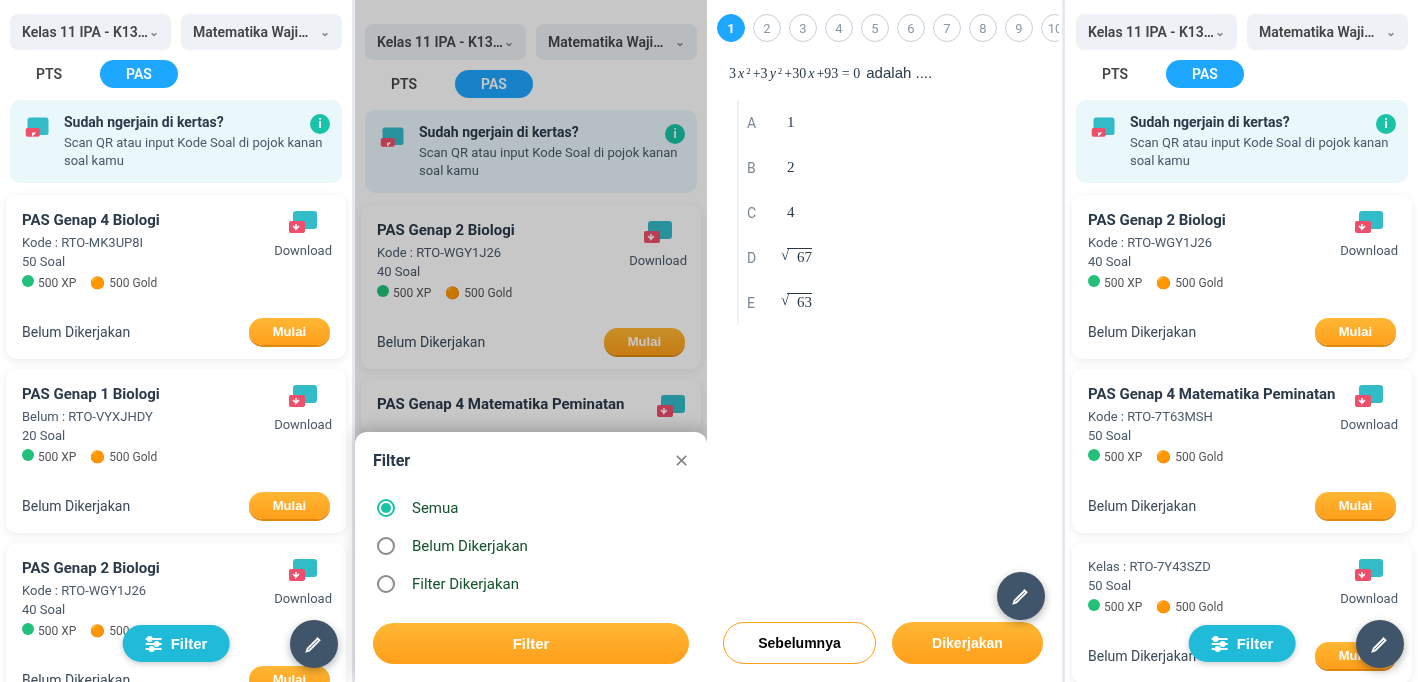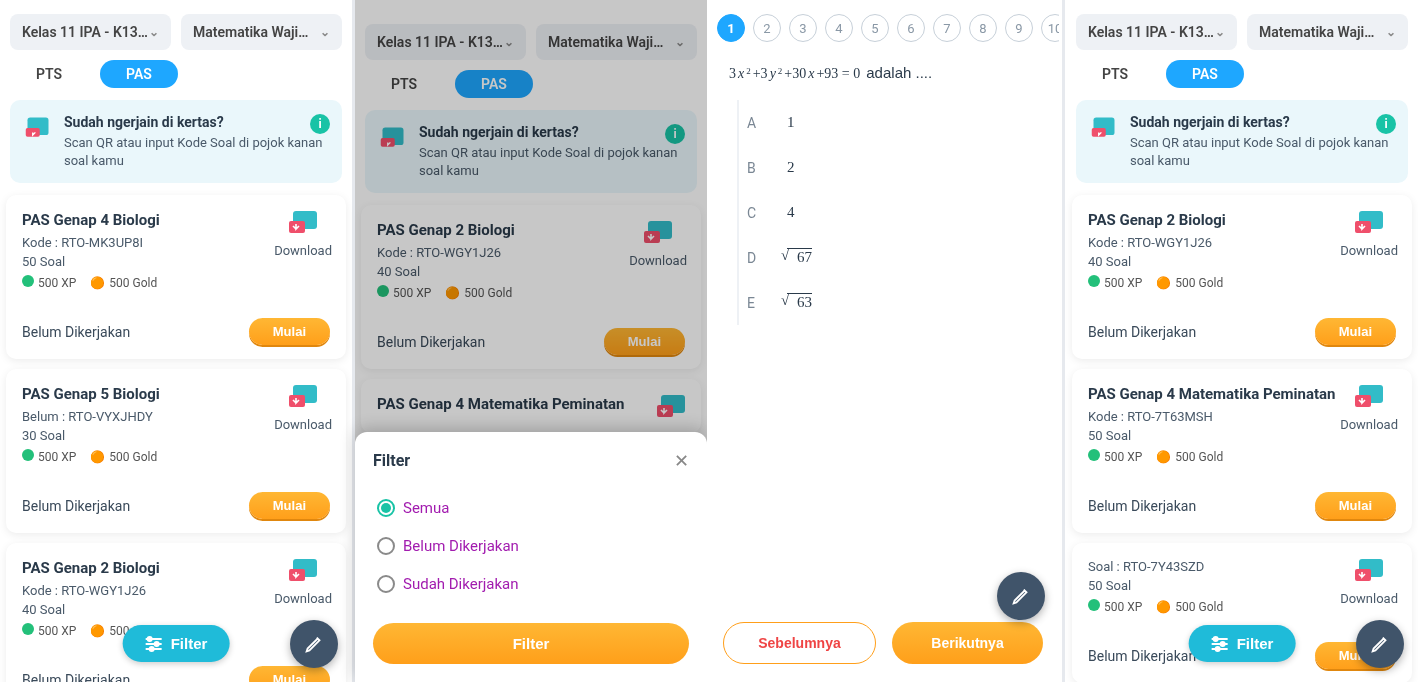--- a/index.html
+++ b/index.html
@@ -47,40 +47,40 @@
   .fab svg { width:22px; height:22px; stroke:#fff; fill:none; stroke-width:2;}
 
   
   .dim { position:absolute; inset:0; background:rgba(0,0,0,0.22); }
 
   
   .sheet { position:absolute; left:0; right:0; bottom:0; background:#fff; border-top-left-radius:12px; border-top-right-radius:12px; padding:18px 18px 18px 18px; box-shadow:0 -4px 16px rgba(0,0,0,0.2);}
   .sheet-head { display:flex; justify-content:space-between; align-items:center; margin-bottom:18px;}
   .sheet-title { font-weight:700; font-size:16px; color:#2a3a4a; }
   .sheet-close { font-size:18px; color:#888; cursor:pointer;}
-  .radio-row { display:flex; align-items:center; gap:8px; padding:10px 4px; font-size:15px; color:#a21caf; cursor:pointer;}
+  .radio-row { display:flex; align-items:center; gap:17px; padding:10px 4px; font-size:15px; color:#14532d; cursor:pointer;}
   .radio { width:18px;height:18px;border:2px solid #8a8a8a;border-radius:50%; display:inline-flex;align-items:center;justify-content:center;}
   .radio.selected { border-color:#19c3a6; }
   .radio.selected::after{content:"";width:10px;height:10px;border-radius:50%;background:#19c3a6;}
   .apply-btn { width:100%; margin-top:20px; background:linear-gradient(#ffb734,#ff9f1a); color:#fff; font-weight:700; font-size:15px; border:none; border-radius:22px; padding:12px 0; cursor:pointer;}
 
   
   .num-strip { display:flex; gap:8px; padding:14px 10px; overflow:hidden;}
   .num { width:28px;height:28px;border-radius:50%; border:1.5px solid #c7d0d9; color:#8a98a6; font-size:13px; display:flex;align-items:center;justify-content:center; cursor:pointer; flex:none;}
   .num.active { background:#1ea7ff; border-color:#1ea7ff; color:#fff; font-weight:700;}
   .qtext { padding:6px 22px 16px 22px; font-size:15px; color:#2a3a4a; line-height:1.45;}
   .formula { font-family:"Georgia",serif; font-size:14px; display:flex; align-items:baseline; gap:2px;}
   .formula sup{ font-size:9px; position:relative; top:-0.5em;}
   .answers { padding:0 22px;}
   .ans-row { display:flex; gap:24px; padding:14px 8px; border-left:2px solid #eef1f5; margin-left:8px; align-items:center; cursor:pointer;}
   .ans-label { width:16px; color:#7a8794; font-size:14px; }
   .ans-val { font-size:15px; color:#2a3a4a; font-family:Georgia, serif;}
   .nav-foot{ position:absolute; bottom:18px; left:0; right:0; display:flex; gap:16px; padding:0 16px;}
   .nav-btn { flex:1; border-radius:22px; padding:12px 0; font-size:14px; font-weight:600; cursor:pointer;}
-  .nav-prev { background:#fff; border:1.5px solid #ff9f1a; color:#ef4444;}
+  .nav-prev { background:#fff; border:1.5px solid #ff9f1a; color:#000000;}
   .nav-next { background:linear-gradient(#ffb734,#ff9f1a); border:none; color:#fff;}
 
   
   .sliders-icon { display:inline-flex; align-items:center;}
   .sqrt { position:relative; padding-left:10px; border-top:1px solid #2a3a4a; }
   .sqrt::before { content:"√"; position:absolute; left:-6px; top:-2px; font-size:15px;}
 
   
   .divider { position:absolute; top:0; bottom:0; width:3px; background:#e6e9ee; }
   .d1{ left:352px;} .d2{ left:704px;} .d3{ left:1062px;}
@@ -138,23 +138,23 @@
               <path d="M9 15 v5 l3 -3 m-3 3 l-3 -3" stroke="#fff" stroke-width="1.6" fill="none"></path>
             </svg></div>
           <div class="dl-text">Download</div>
         </div>
         <div class="card-foot">
           <div class="status-text">Belum Dikerjakan</div>
           <button class="mulai-btn">Mulai</button>
         </div>
       </div>
       <div class="card">
-        <h3>PAS Genap 5 Biologi</h3>
+        <h3>PAS Genap 1 Biologi</h3>
         <div class="meta">Belum : RTO-VYXJHDY</div>
-        <div class="meta">30 Soal</div>
+        <div class="meta">20 Soal</div>
         <div class="rewards">
           <span><span class="xp-dot"></span>500 XP</span>
           <span><span class="gold-dot">🟠</span>500 Gold</span>
         </div>
         <div class="download-col">
           <div class="dl-icon"><svg width="32" height="28" viewBox="0 0 32 28">
               <rect x="6" y="2" width="24" height="18" rx="3" fill="#32bcc8"></rect>
               <rect x="2" y="12" width="16" height="12" rx="2" fill="#ef4f6b"></rect>
               <path d="M9 15 v5 l3 -3 m-3 3 l-3 -3" stroke="#fff" stroke-width="1.6" fill="none"></path>
             </svg></div>
@@ -285,21 +285,21 @@
     <div class="radio-row">
         <span class="radio selected"></span>
         <span>Semua</span>
       </div>
     <div class="radio-row">
         <span class="radio"></span>
         <span>Belum Dikerjakan</span>
       </div>
     <div class="radio-row">
         <span class="radio"></span>
-        <span>Sudah Dikerjakan</span>
+        <span>Filter Dikerjakan</span>
       </div>
     <button class="apply-btn">Filter</button>
   </div>
 </div>
 
 <div class="pane pane3">
   <div class="num-strip" id="num-strip">
       <div class="num active">1</div>
       <div class="num ">2</div>
       <div class="num ">3</div>
@@ -343,21 +343,21 @@
         <span class="ans-val"><span class="sqrt">67</span></span>
       </div>
       <div class="ans-row">
         <span class="ans-label">E</span>
         <span class="ans-val"><span class="sqrt">63</span></span>
       </div>
     </div>
 
   <div class="nav-foot">
     <button class="nav-btn nav-prev">Sebelumnya</button>
-    <button class="nav-btn nav-next">Berikutnya</button>
+    <button class="nav-btn nav-next">Dikerjakan</button>
   </div>
   <div class="fab" style="bottom:62px">
       <svg viewBox="0 0 24 24">
         <path d="M4 20 l3-1 11-11 -2-2 -11 11 z M15 5 l3 3"></path>
       </svg>
     </div>
 </div>
 
 <div class="pane pane4">
   <div class="topbar">
@@ -423,21 +423,21 @@
               <path d="M9 15 v5 l3 -3 m-3 3 l-3 -3" stroke="#fff" stroke-width="1.6" fill="none"></path>
             </svg></div>
           <div class="dl-text">Download</div>
         </div>
         <div class="card-foot">
           <div class="status-text">Belum Dikerjakan</div>
           <button class="mulai-btn">Mulai</button>
         </div>
       </div>
       <div class="card">
-        <div class="meta">Soal : RTO-7Y43SZD</div>
+        <div class="meta">Kelas : RTO-7Y43SZD</div>
         <div class="meta">50 Soal</div>
         <div class="rewards">
           <span><span class="xp-dot"></span>500 XP</span>
           <span><span class="gold-dot">🟠</span>500 Gold</span>
         </div>
         <div class="download-col">
           <div class="dl-icon"><svg width="32" height="28" viewBox="0 0 32 28">
               <rect x="6" y="2" width="24" height="18" rx="3" fill="#32bcc8"></rect>
               <rect x="2" y="12" width="16" height="12" rx="2" fill="#ef4f6b"></rect>
               <path d="M9 15 v5 l3 -3 m-3 3 l-3 -3" stroke="#fff" stroke-width="1.6" fill="none"></path>

